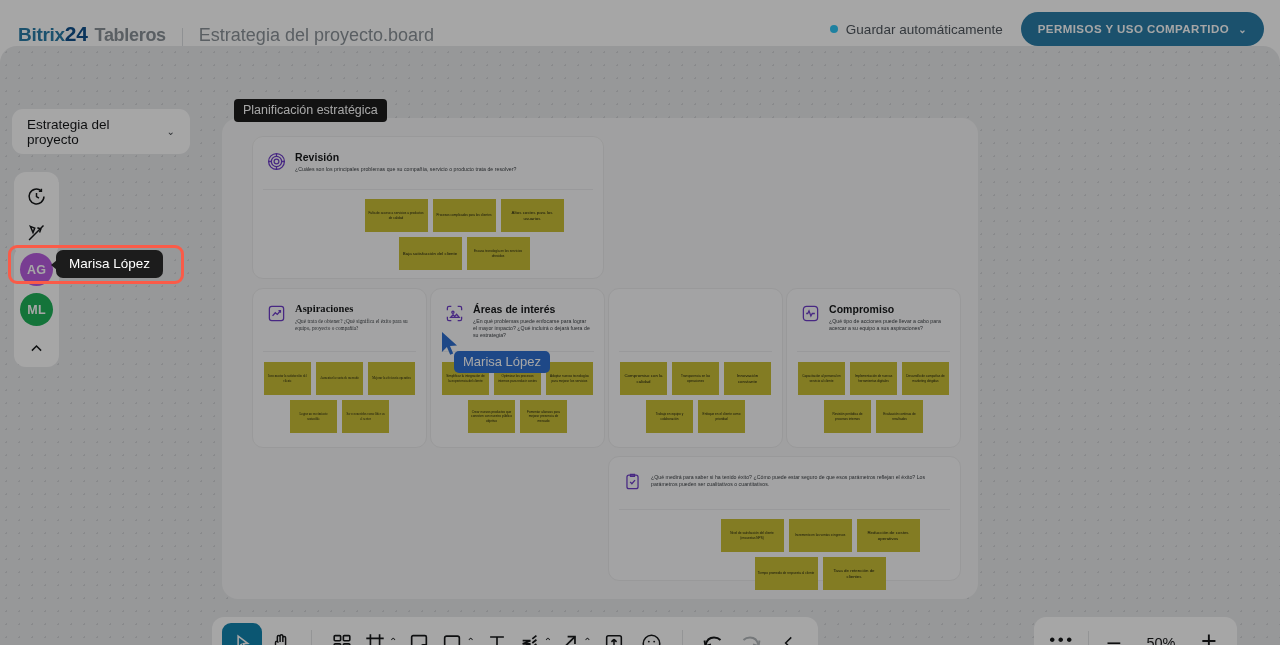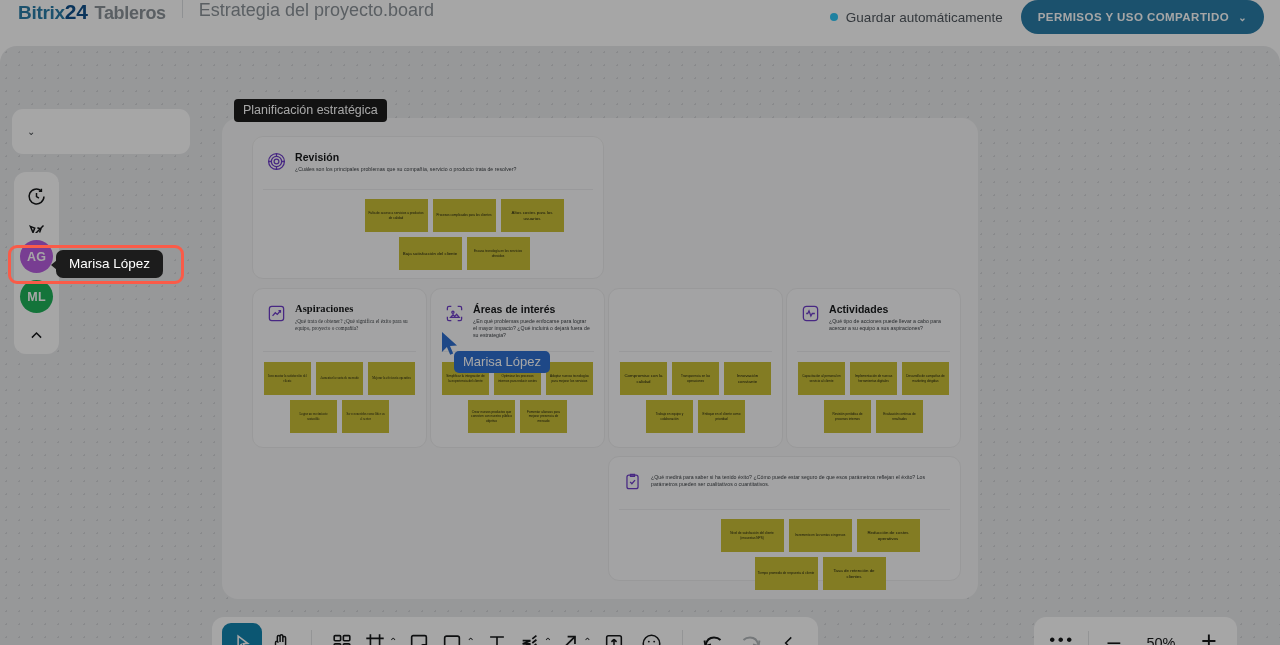--- a/index.html
+++ b/index.html
@@ -21,21 +21,21 @@
     background: rgba(0,0,0,0.35);
     z-index: 60;
     pointer-events: none;
   }
 
   
   #topbar {
     position: absolute; top: 0; left: 0;
     width: 1280px; height: 46px;
     background: #ffffff;
-    display: flex; align-items: flex-start;
+    display: flex; align-items: flex-end;
     z-index: 20;
   }
   .logo {
     margin-left: 18px;
     font-size: 19px; font-weight: bold;
     letter-spacing: -0.3px;
     white-space: nowrap;
   }
   .logo .b-bitrix { color: #2a7da8; }
   .logo .b-24 { color: #10518c; font-size: 21px; }
@@ -180,21 +180,21 @@
     padding: 6px 0;
   }
   .ltool {
     width: 45px; height: 36px;
     display: flex; align-items: center; justify-content: center;
     cursor: pointer; color: #16181a;
   }
   .ltool svg { display: block; }
 
   #presence {
-    position: absolute; left: 14px; top: 187px;
+    position: absolute; left: 14px; top: 200px;
     width: 45px;
     background: #ffffff; border-radius: 12px;
     z-index: 30;
     padding: 7px 0 4px;
     display: flex; flex-direction: column; align-items: center; gap: 7px; justify-content: space-between;
   }
   .avatar {
     width: 33px; height: 33px; border-radius: 50%;
     display: flex; align-items: center; justify-content: center;
     color: #ffffff; font-size: 12.5px; font-weight: bold;
@@ -392,21 +392,21 @@
 
       <div class="sect" style="left:564px; top:170px; width:175px; height:160px;">
         <div class="sect-hd">
           <span class="sect-ico">
             <svg viewBox="0 0 24 24" fill="none" stroke="currentColor" stroke-width="1.6">
               <rect x="3" y="3" width="18" height="18" rx="4"></rect>
               <path d="M6.5 12h2l1.6-3.4 2.4 6.6 1.7-3.2h3.3"></path>
             </svg>
           </span>
           <div>
-            <div class="sect-ttl">Actividades</div>
+            <div class="sect-ttl">Compromiso</div>
             <div class="sect-desc">¿Qué tipo de acciones puede llevar a cabo para acercar a su equipo a sus aspiraciones?</div>
           </div>
         </div>
         <div class="sect-rule" style="top:62px;"></div>
         <div class="notes" style="top:73px;">
           <div class="note" style="width:47px;">Capacitación al personal en servicio al cliente</div>
           <div class="note" style="width:47px;">Implementación de nuevas herramientas digitales</div>
           <div class="note" style="width:47px;">Desarrollo de campañas de marketing dirigidas</div>
           <div class="note" style="width:47px;">Revisión periódica de procesos internos</div>
           <div class="note" style="width:47px;">Evaluación continua de resultados</div>
@@ -439,20 +439,21 @@
     </div>
 
     <div id="remote-cursor">
       <svg class="arrow" width="20" height="26" viewBox="0 0 20 26">
         <path d="M2 1l15 13.5-7 .4 3.2 7.6-3 1.3-3.3-7.7L2 21z" fill="#2f6fd0"></path>
       </svg>
       <span class="tag">Marisa López</span>
     </div>
 
     <div id="board-select">
+      <span class="lbl">Estrategia del proyecto</span>
       <span class="chev">⌄</span>
     </div>
 
     <div id="left-tools">
       <div class="ltool">
         <svg width="21" height="21" viewBox="0 0 24 24" fill="none" stroke="currentColor" stroke-width="1.7">
           <path d="M20.5 12a8.5 8.5 0 11-3.1-6.6"></path>
             <path d="M17.6 3.2v2.9h-2.9"></path>
           <path d="M12 8v4.2l2.8 1.7"></path>
         </svg>

